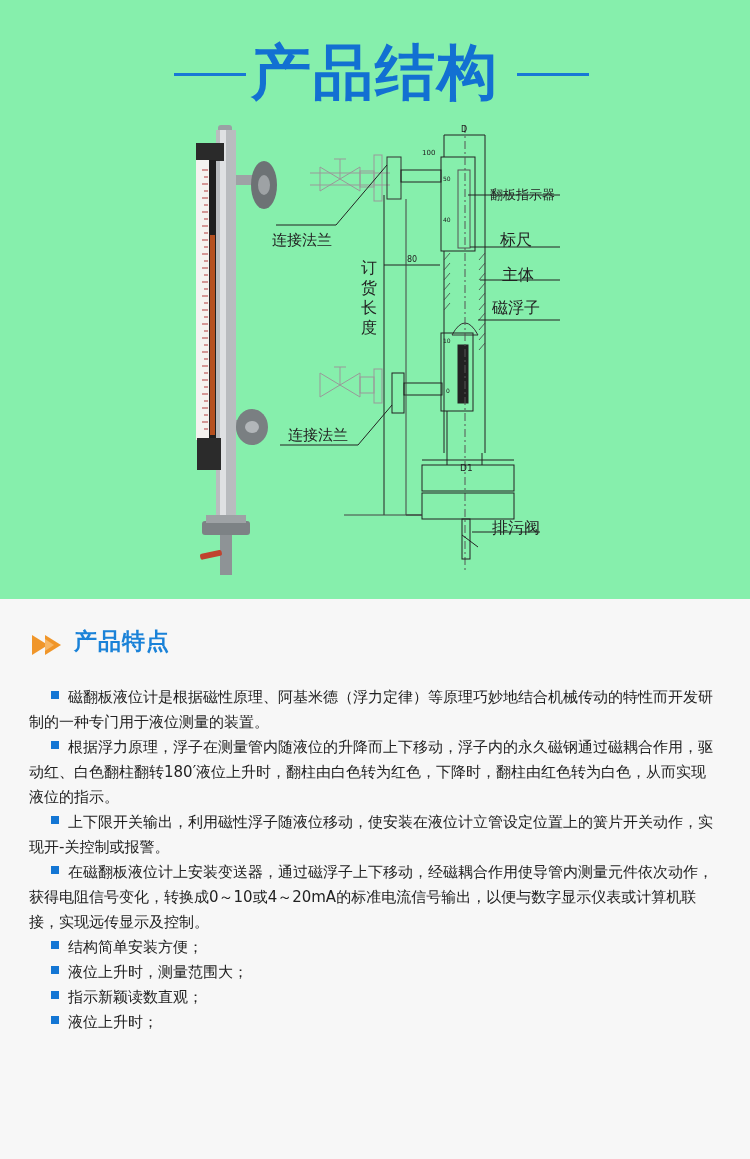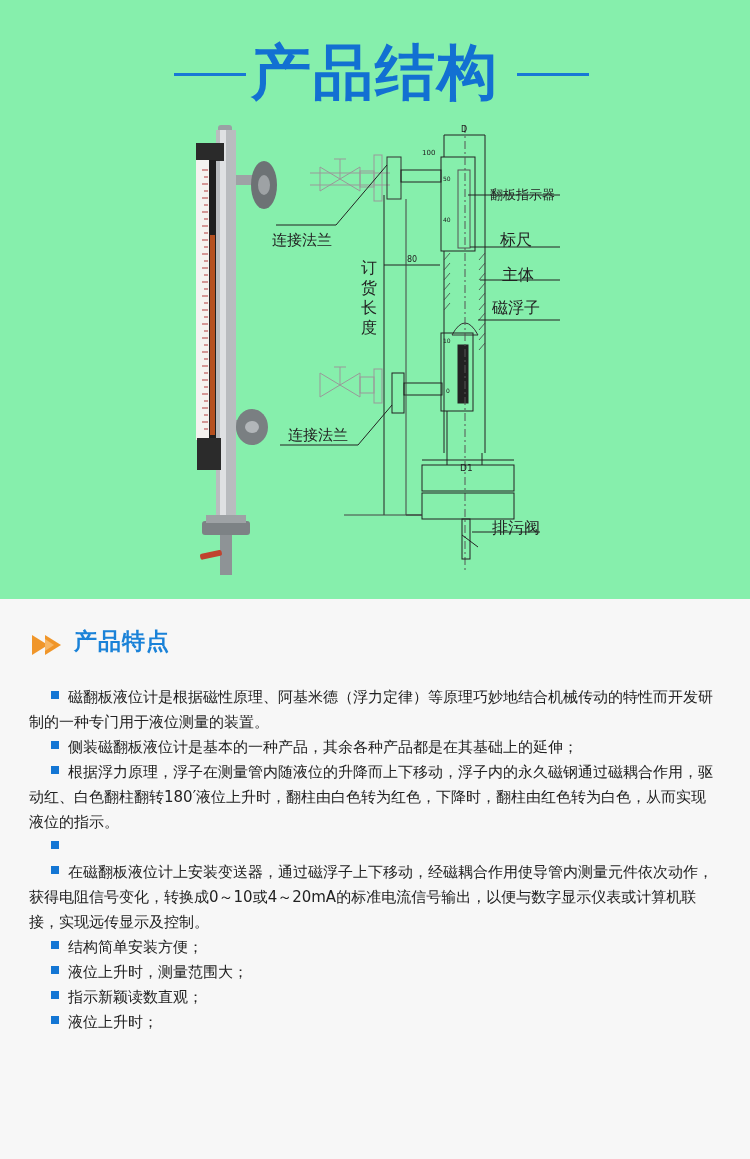--- a/index.html
+++ b/index.html
@@ -221,22 +221,21 @@
     <svg class="arrow-icon" viewBox="0 0 38 24">
       <polygon points="0,2 16,12 0,22" fill="#f0962a"></polygon>
       <polygon points="13,2 29,12 13,22" fill="#f0962a"></polygon>
       <polygon points="13,6 22,12 13,18" fill="#f7b766"></polygon>
     </svg>
     <span class="feat-title">产品特点</span>
   </div>
 
   <div class="feat-body">
     <p class="para"><span class="bullet"></span><span>磁翻板液位计是根据磁性原理、阿基米德（浮力定律）等原理巧妙地结合机械传动的特性而开发研制的一种专门用于液位测量的装置。</span></p>
-    <p class="para"><span class="bullet"></span><span>侧装磁翻板液位计是基本的一种产品，其余各种产品都是在其基础上的延伸；</span></p>
     <p class="para"><span class="bullet"></span><span>根据浮力原理，浮子在测量管内随液位的升降而上下移动，浮子内的永久磁钢通过磁耦合作用，驱动红、白色翻柱翻转180′液位上升时，翻柱由白色转为红色，下降时，翻柱由红色转为白色，从而实现液位的指示。</span></p>
-    <p class="para"><span class="bullet"></span></p>
+    <p class="para"><span class="bullet"></span><span>上下限开关输出，利用磁性浮子随液位移动，使安装在液位计立管设定位置上的簧片开关动作，实现开-关控制或报警。</span></p>
     <p class="para"><span class="bullet"></span><span>在磁翻板液位计上安装变送器，通过磁浮子上下移动，经磁耦合作用使导管内测量元件依次动作，获得电阻信号变化，转换成0～10或4～20mA的标准电流信号输出，以便与数字显示仪表或计算机联接，实现远传显示及控制。</span></p>
     <p class="para"><span class="bullet"></span><span>结构简单安装方便；</span></p>
     <p class="para"><span class="bullet"></span><span>液位上升时，测量范围大；</span></p>
     <p class="para"><span class="bullet"></span><span>指示新颖读数直观；</span></p>
     <p class="para"><span class="bullet"></span><span>液位上升时；</span></p>
   </div>
 </div>
 
 </body></html>

